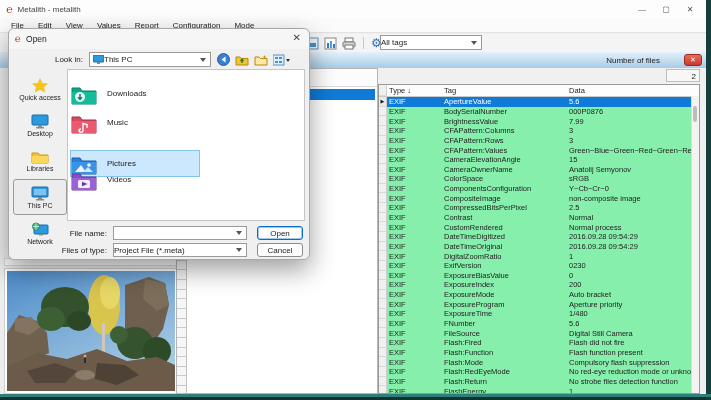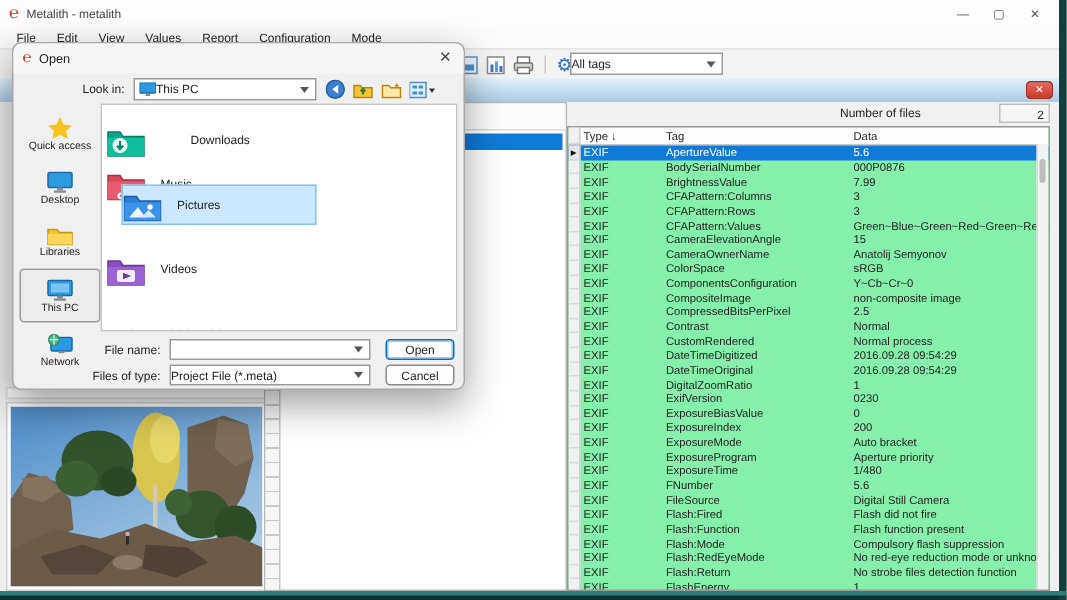--- a/index.html
+++ b/index.html
@@ -34,21 +34,21 @@
   .photo-frame svg{display:block;margin:2px;}
   .left-strip{left:4px;top:258px;width:174px;height:8px;background:#fafafa;border:1px solid #d8d8d8;box-sizing:border-box;}
   
   .mid-pane{left:176px;top:68px;width:202px;height:326px;background:#fff;border:1px solid #b5b5b5;box-sizing:border-box;}
   .mid-rowhdrs{position:absolute;left:0;top:18px;width:9px;bottom:0;border-right:1px solid #c4c4c4;
       background:repeating-linear-gradient(to bottom,#f6f6f6 0 8.65px,#c9c9c9 8.65px 9.65px);}
   .mid-header{position:absolute;left:0;top:0;width:100%;height:18px;background:#fcfcfc;border-bottom:1px solid #d9d9d9;box-sizing:border-box;}
   .mid-selrow{position:absolute;left:10px;top:20px;right:2px;height:11px;background:#0f7ad8;}
   
   .right-pane{left:378px;top:68px;width:328px;height:326px;background:#f0f0f0;}
-  .files-count-label{position:absolute;left:560px;top:71px;width:100px;font-size:8px;color:#222;}
+  .files-count-label{position:absolute;left:560px;top:56px;width:100px;text-align:right;font-size:8px;color:#222;}
   .files-count-box{position:absolute;left:666px;top:69px;width:34px;height:13px;background:#f7f7f7;border:1px solid #bdbdbd;font-size:8px;color:#222;text-align:right;padding-right:3px;line-height:13px;box-sizing:border-box;}
   .tag-table{position:absolute;left:378px;top:84px;width:322px;height:310px;background:#86efac;border:1px solid #9a9a9a;box-sizing:border-box;overflow:hidden;}
   .thead{display:flex;height:11px;border-bottom:1px solid #c9c9c9;background:#fdfdfd;font-size:7.5px;color:#222;}
   .trow{display:flex;height:9.65px;font-size:7.5px;color:#222;align-items:center;}
   .trow.sel{background:#0f7ad8;color:#fff;}
   .c-hdr{width:8px;height:100%;background:#f0f0f0;border-right:1px solid #cfcfcf;border-bottom:1px solid #dadada;box-sizing:border-box;font-size:5px;color:#111;display:flex;align-items:center;justify-content:center;flex:none;}
   .trow.sel .c-hdr{background:#e8e8e8;}
   .c-type{width:57px;padding-left:2px;flex:none;box-sizing:border-box;white-space:nowrap;overflow:hidden;}
   .c-tag{width:125px;flex:none;box-sizing:border-box;white-space:nowrap;overflow:hidden;}
   .c-data{flex:1;box-sizing:border-box;white-space:nowrap;overflow:hidden;}
@@ -484,38 +484,38 @@
             <rect x="3" y="3" width="14" height="9" rx="1" fill="#2b9ae0" stroke="#1a6aa8"></rect>
             <circle cx="5" cy="4.5" r="3.5" fill="#49b88a" stroke="#2e8a60"></circle>
             <path d="M2 4.5 H8 M5 1 V8" stroke="#e8f8f0" stroke-width="0.7"></path>
             <rect x="8" y="12" width="4" height="1.5" fill="#8a8a8a"></rect>
           </svg></span>
       <span class="lbl">Network</span>
     </div>
   </div>
 
   <div class="dlg-list">
-    <div class="fitem" style="top:10px;gap:20px;">
+    <div class="fitem" style="top:10px;">
       <span class="ico"><svg width="26" height="22">
             <path d="M1 5 L9 5 L11 8 L25 8 L25 21 L1 21 Z" fill="#0aa88a" stroke="#078068"></path>
             <path d="M1 9 L25 9 L25 21 L1 21 Z" fill="#12bd9c"></path>
             <circle cx="9" cy="14" r="5" fill="#eafff8"></circle>
             <path d="M9 11 V16 M7 14.2 L9 16.4 L11 14.2" stroke="#078068" stroke-width="1.5" fill="none"></path>
           </svg></span>
       <span class="lbl">Downloads</span>
     </div>
     <div class="fitem" style="top:39px;">
       <span class="ico"><svg width="26" height="22">
             <path d="M1 5 L9 5 L11 8 L25 8 L25 21 L1 21 Z" fill="#d84a5e" stroke="#a83044"></path>
             <path d="M1 9 L25 9 L25 21 L1 21 Z" fill="#e85a70"></path>
             <path d="M10 17 a2 1.6 0 1 0 2 1.6 L12 11.5 L16 12.5 L16 15.8" stroke="#fff" stroke-width="1.4" fill="none"></path>
           </svg></span>
       <span class="lbl">Music</span>
     </div>
-    <div class="fitem selected" style="top:53px;margin-left:11px;">
+    <div class="fitem selected" style="top:80px;">
       <span class="ico"><svg width="26" height="22">
             <path d="M1 5 L9 5 L11 8 L25 8 L25 21 L1 21 Z" fill="#2a7fd0" stroke="#1a5fa8"></path>
             <path d="M1 9 L25 9 L25 21 L1 21 Z" fill="#3a93e8"></path>
             <polygon points="4,19 10,12 15,19" fill="#eaf4ff"></polygon>
             <polygon points="12,19 17,14 22,19" fill="#cfe6fb"></polygon>
             <circle cx="18" cy="12" r="1.8" fill="#fff"></circle>
           </svg></span>
       <span class="lbl">Pictures</span>
     </div>
     <div class="fitem" style="top:96px;">

